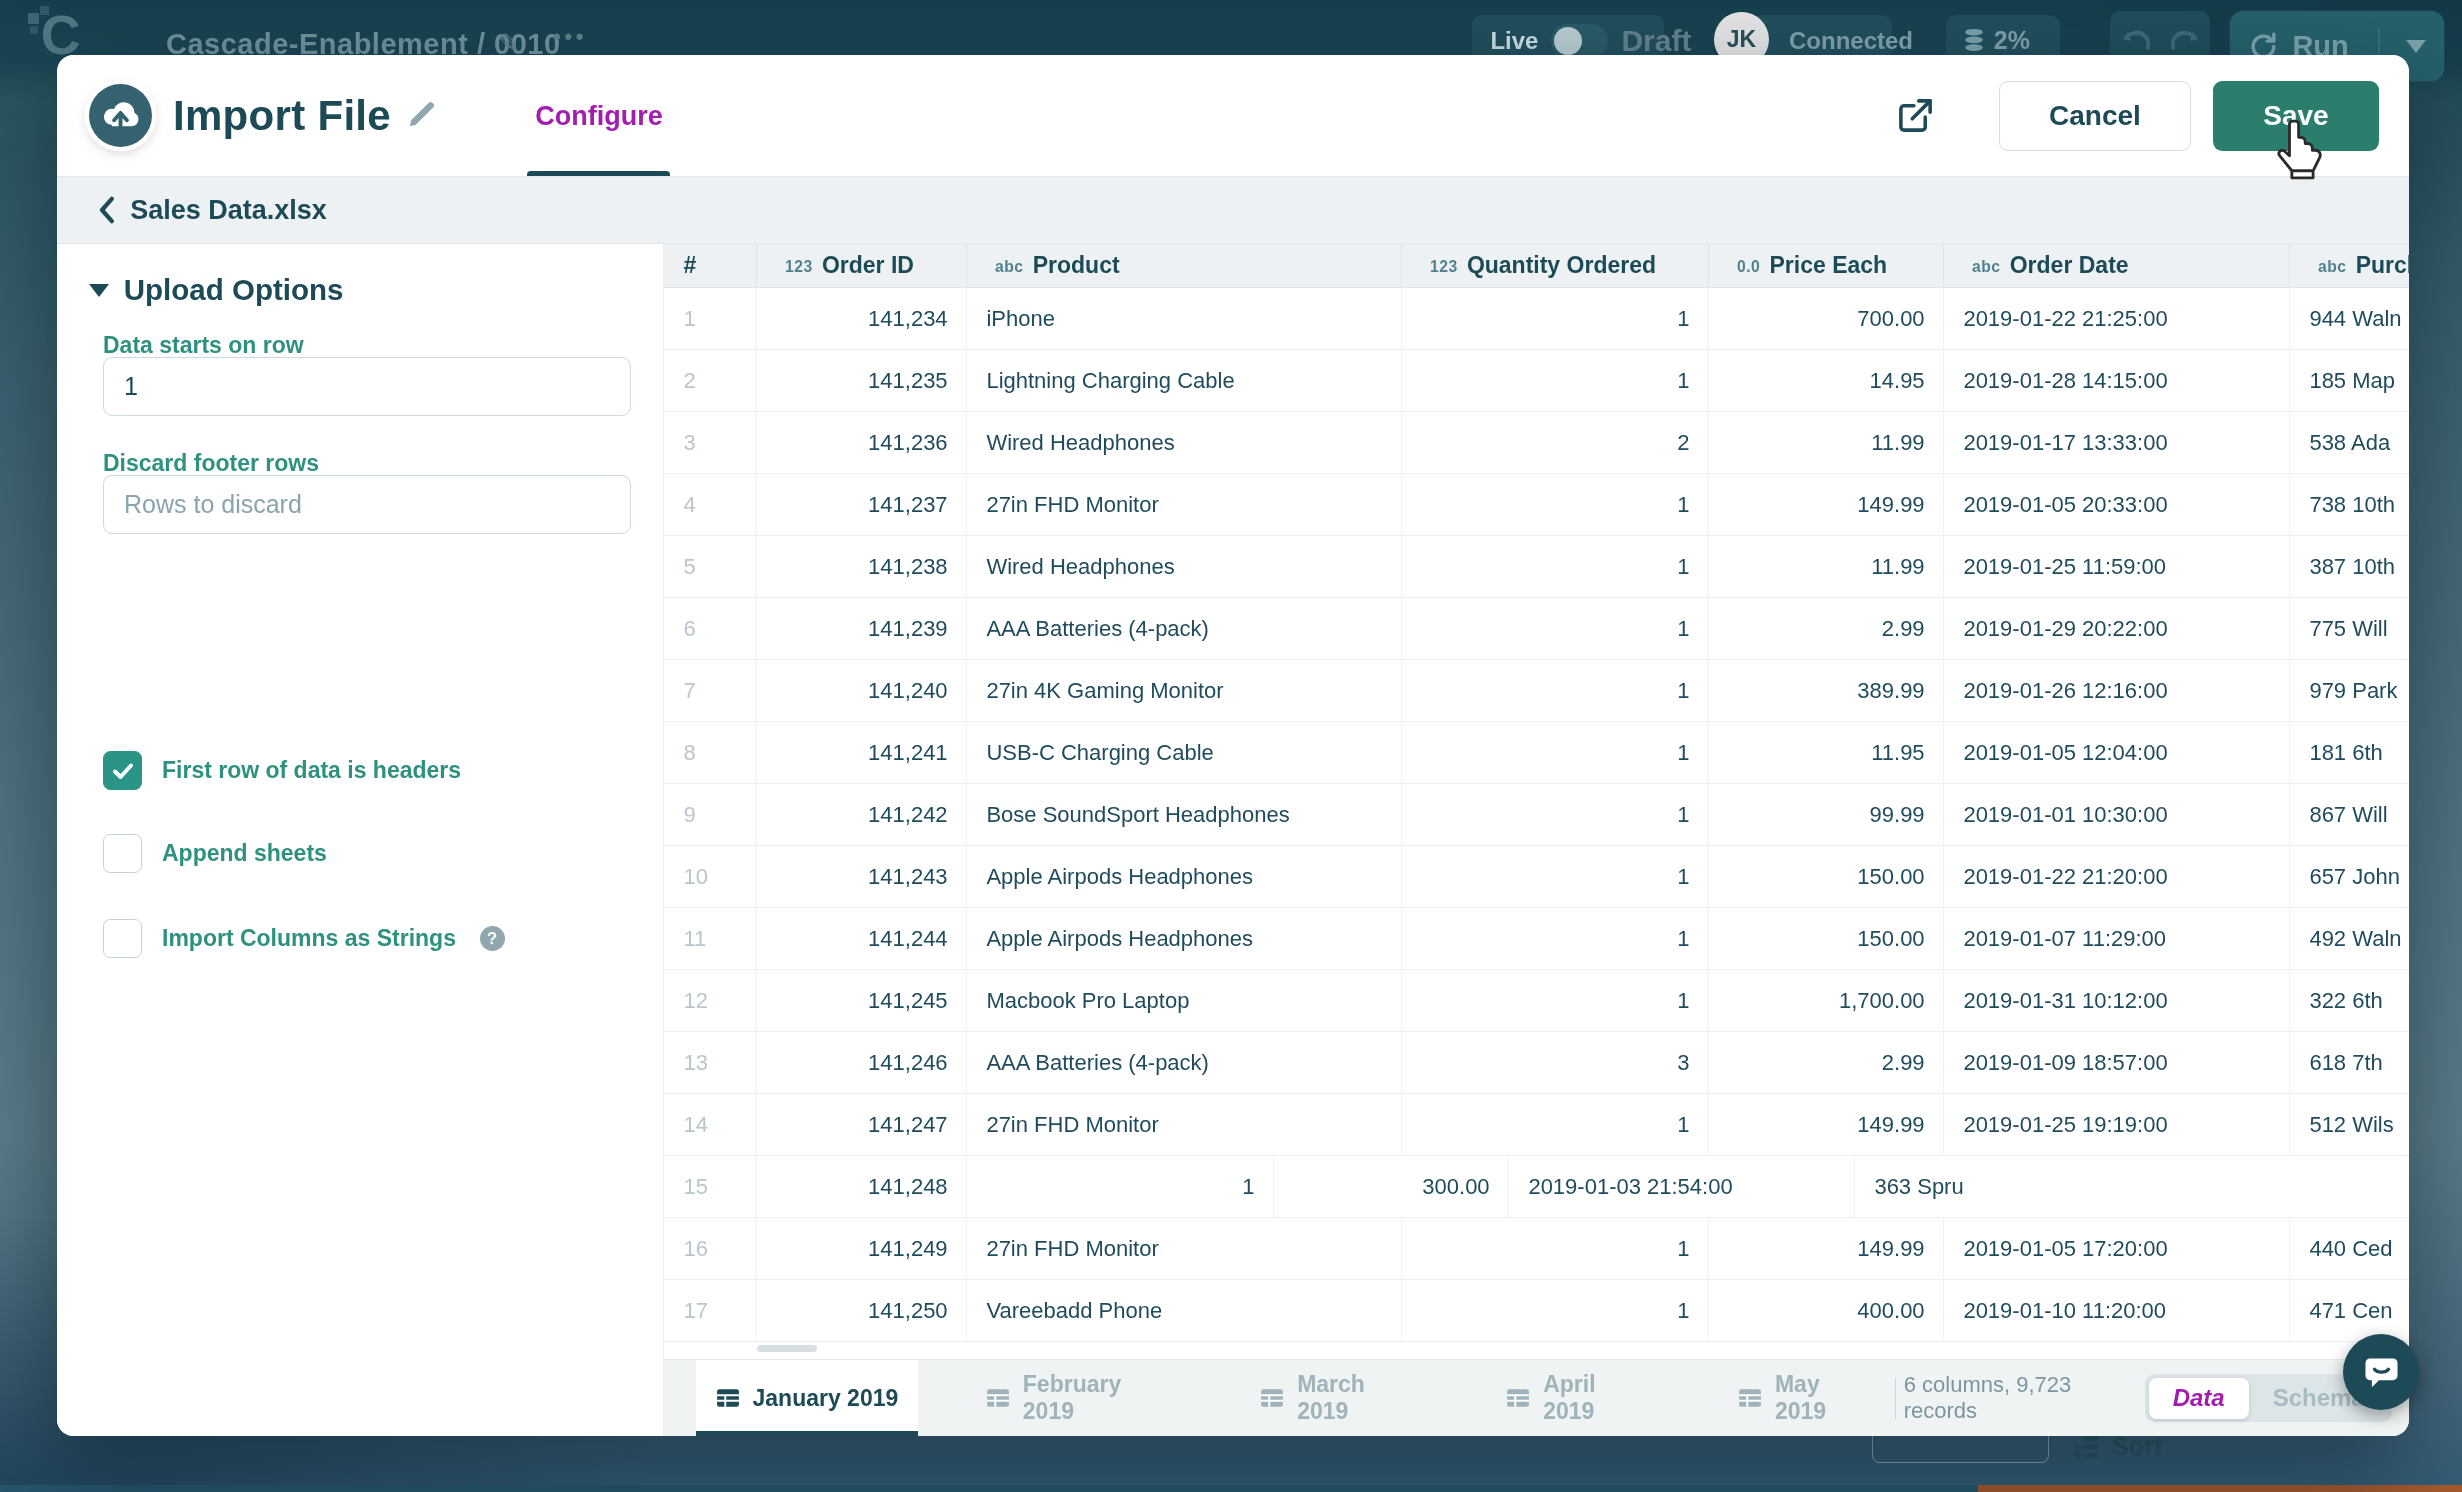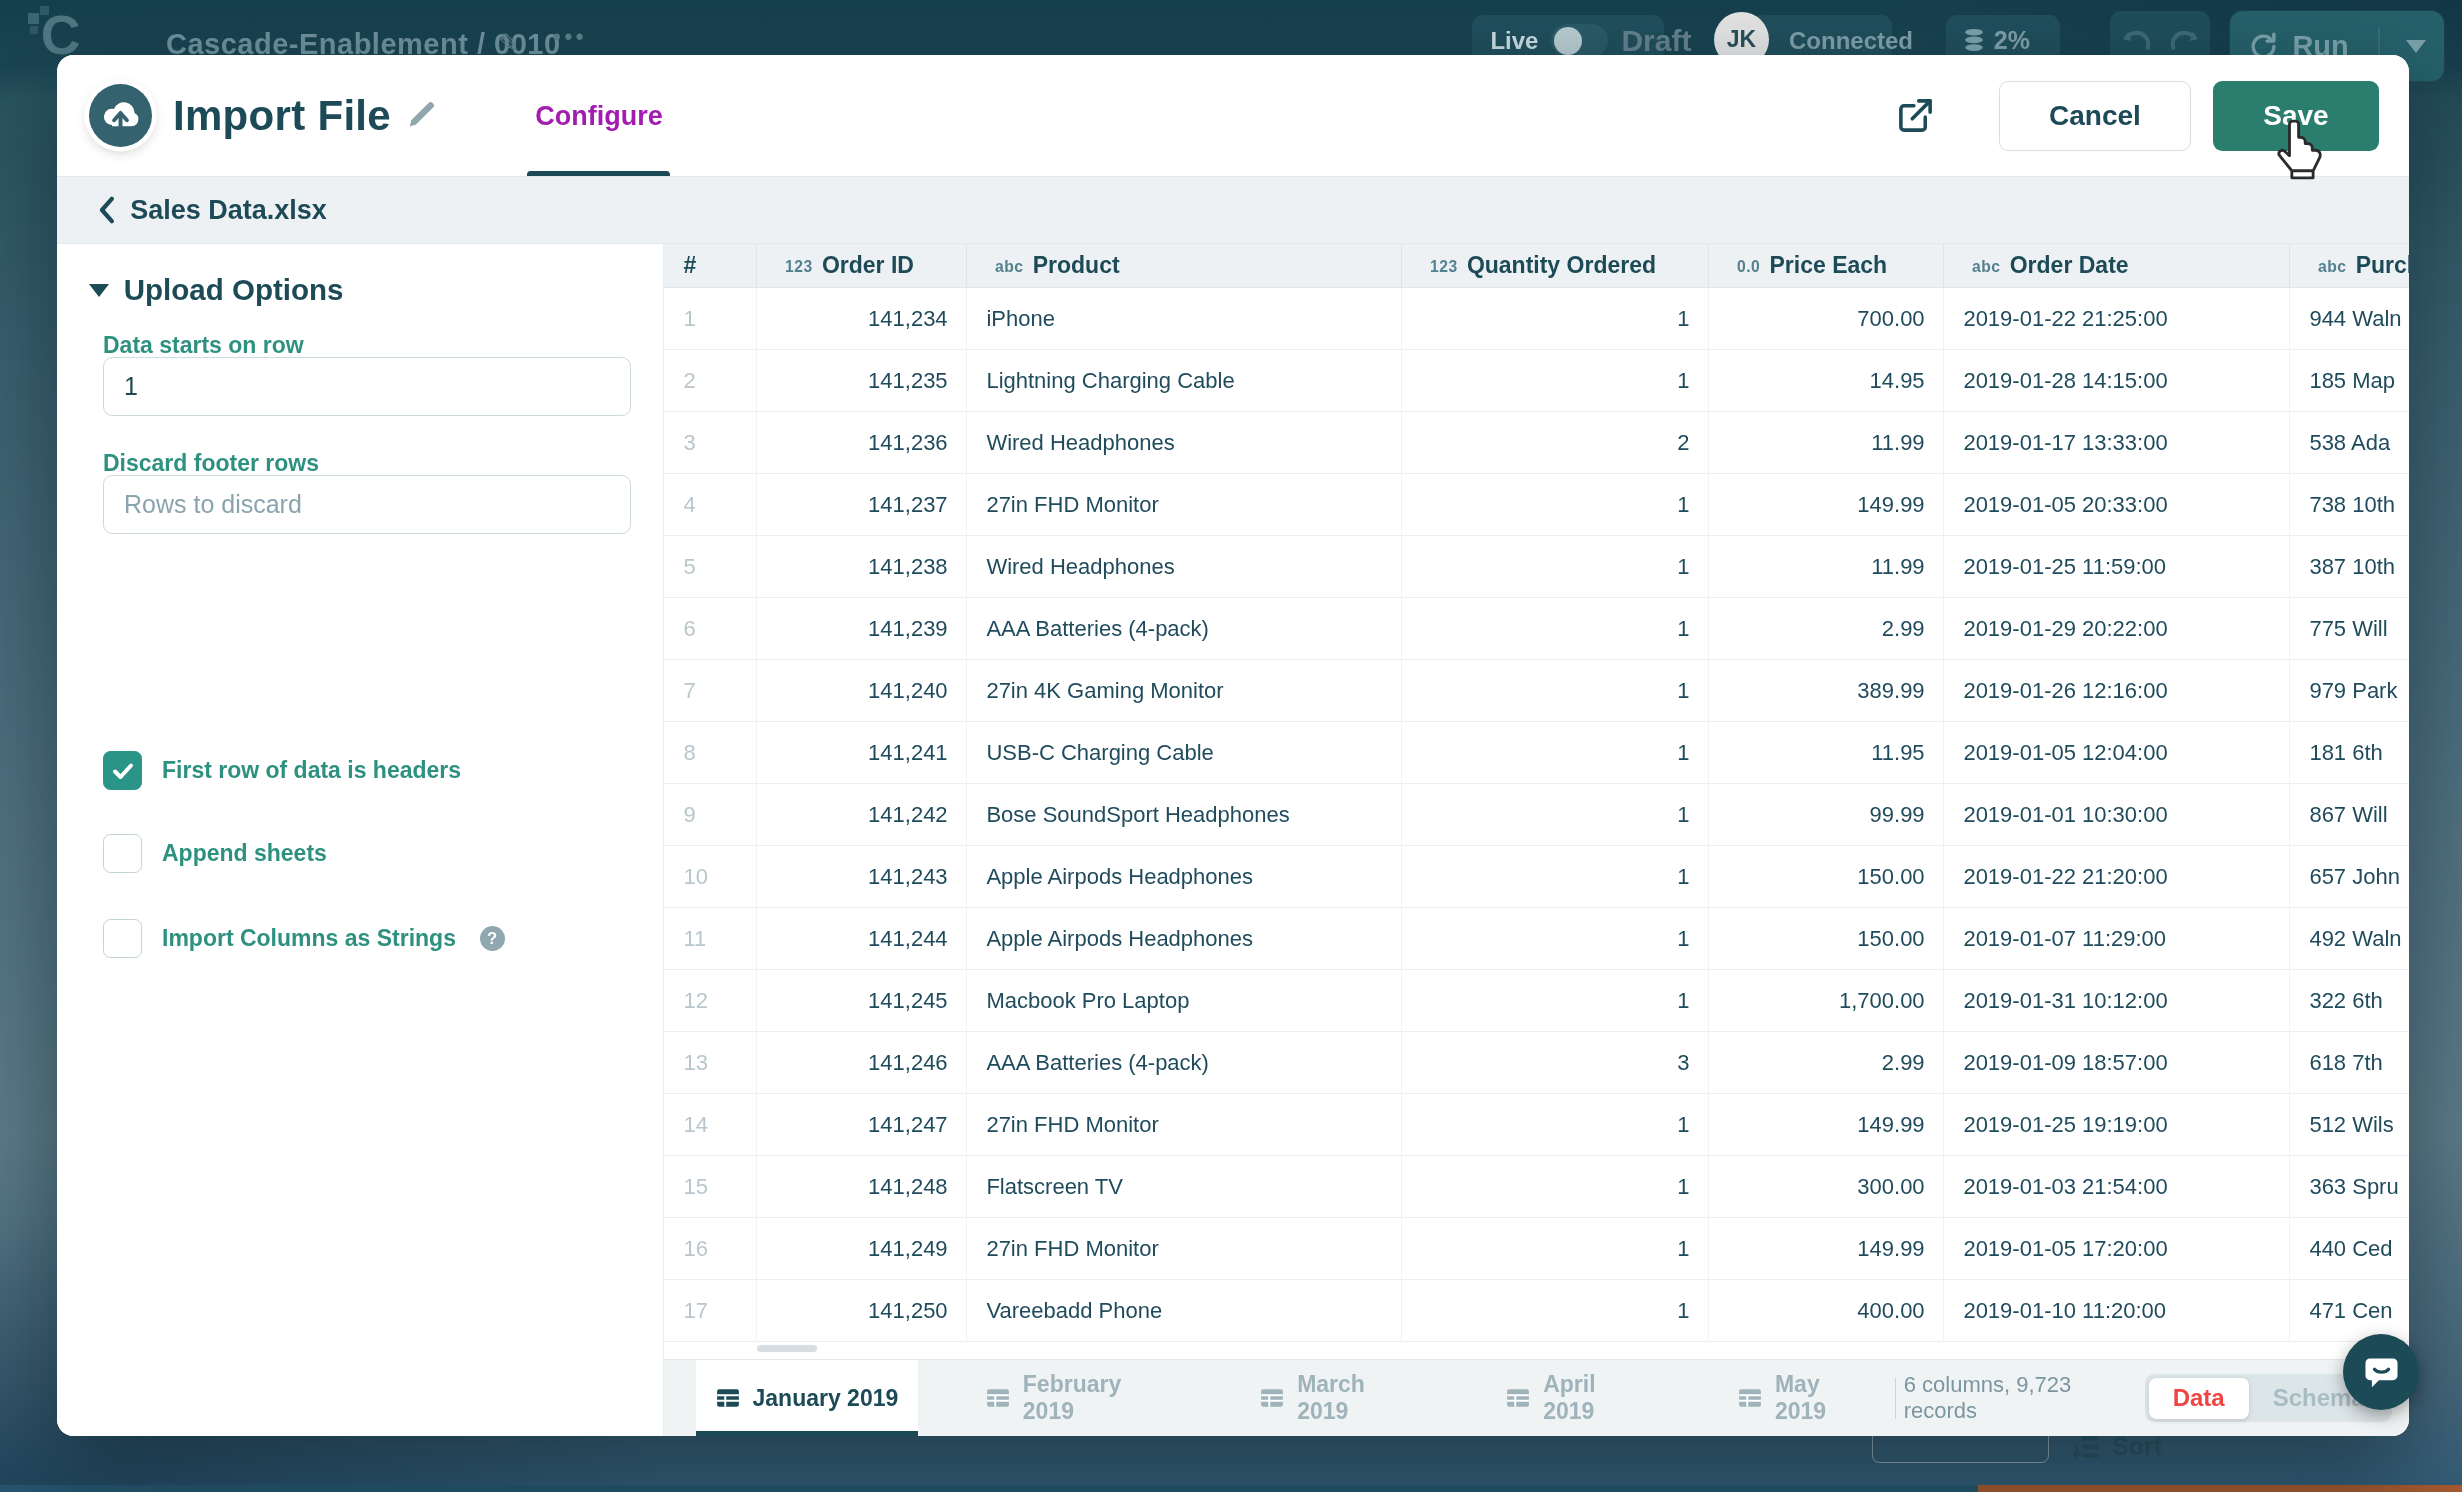--- a/index.html
+++ b/index.html
@@ -100,21 +100,21 @@
     display:flex; align-items:stretch; }
   .sheet-tabs { display:flex; align-items:stretch; margin-left:32px;gap:40px; }
   .sheet-tab { display:flex; align-items:center; justify-content:center; gap:13px; font-size:23px; font-weight:600; color:#9fb3bb;
     padding:0 28px; cursor:pointer; position:relative; }
   .sheet-tab.active { background:#fff; color:#1d4a57; width:240px; padding:0; }
   .sheet-tab.active::after { content:""; position:absolute; left:0; right:0; bottom:0; height:5.5px; background:#1d4a57; }
   .footer-right { margin-left:auto; display:flex; align-items:center; padding-right:16.6px; gap:22px; }
   .record-summary { font-size:22px; color:#7b96a0; border-left:1.8px solid #ccd6da; padding-left:8px; height:41px; display:flex; align-items:center; }
   .segmented { height:48px; background:#dce5e8; border-radius:9.2px; display:flex; align-items:center; padding:3.7px; }
   .seg { font-size:24px; font-weight:600; padding:0 24px; height:41px; display:flex; align-items:center; border-radius:7.4px; cursor:pointer; }
-  .seg.active { background:#fff; color:#ef4444; box-shadow:0 1.8px 5.5px rgba(0,0,0,.12); }
+  .seg.active { background:#fff; color:#a21caf; box-shadow:0 1.8px 5.5px rgba(0,0,0,.12);font-style:italic; }
   .seg.inactive { color:#a8bcc3; }
 
   
   .chat-bubble { position:absolute; left:2343px; top:1334px; width:76px; height:76px; border-radius:50%; background:#1d4a57; z-index:9;
     display:flex; align-items:center; justify-content:center; box-shadow:0 5.5px 16.6px rgba(0,0,0,.35); cursor:pointer; }
   .cursor { position:absolute; left:2274px; top:118px; z-index:10; pointer-events:none; }
 
   svg { display:block; }
 </style>
 </head>
@@ -409,21 +409,20 @@
           <div class="td c1 ar">141,247</div>
           <div class="td c2 al">27in FHD Monitor</div>
           <div class="td c3 ar">1</div>
           <div class="td c4 ar">149.99</div>
           <div class="td c5 al">2019-01-25 19:19:00</div>
           <div class="td c6 al">512 Wils</div>
         </div>
         <div class="tr">
           <div class="td c0 rownum al">15</div>
           <div class="td c1 ar">141,248</div>
-          <div class="td c2 al">Flatscreen TV</div>
           <div class="td c3 ar">1</div>
           <div class="td c4 ar">300.00</div>
           <div class="td c5 al">2019-01-03 21:54:00</div>
           <div class="td c6 al">363 Spru</div>
         </div>
         <div class="tr">
           <div class="td c0 rownum al">16</div>
           <div class="td c1 ar">141,249</div>
           <div class="td c2 al">27in FHD Monitor</div>
           <div class="td c3 ar">1</div>

